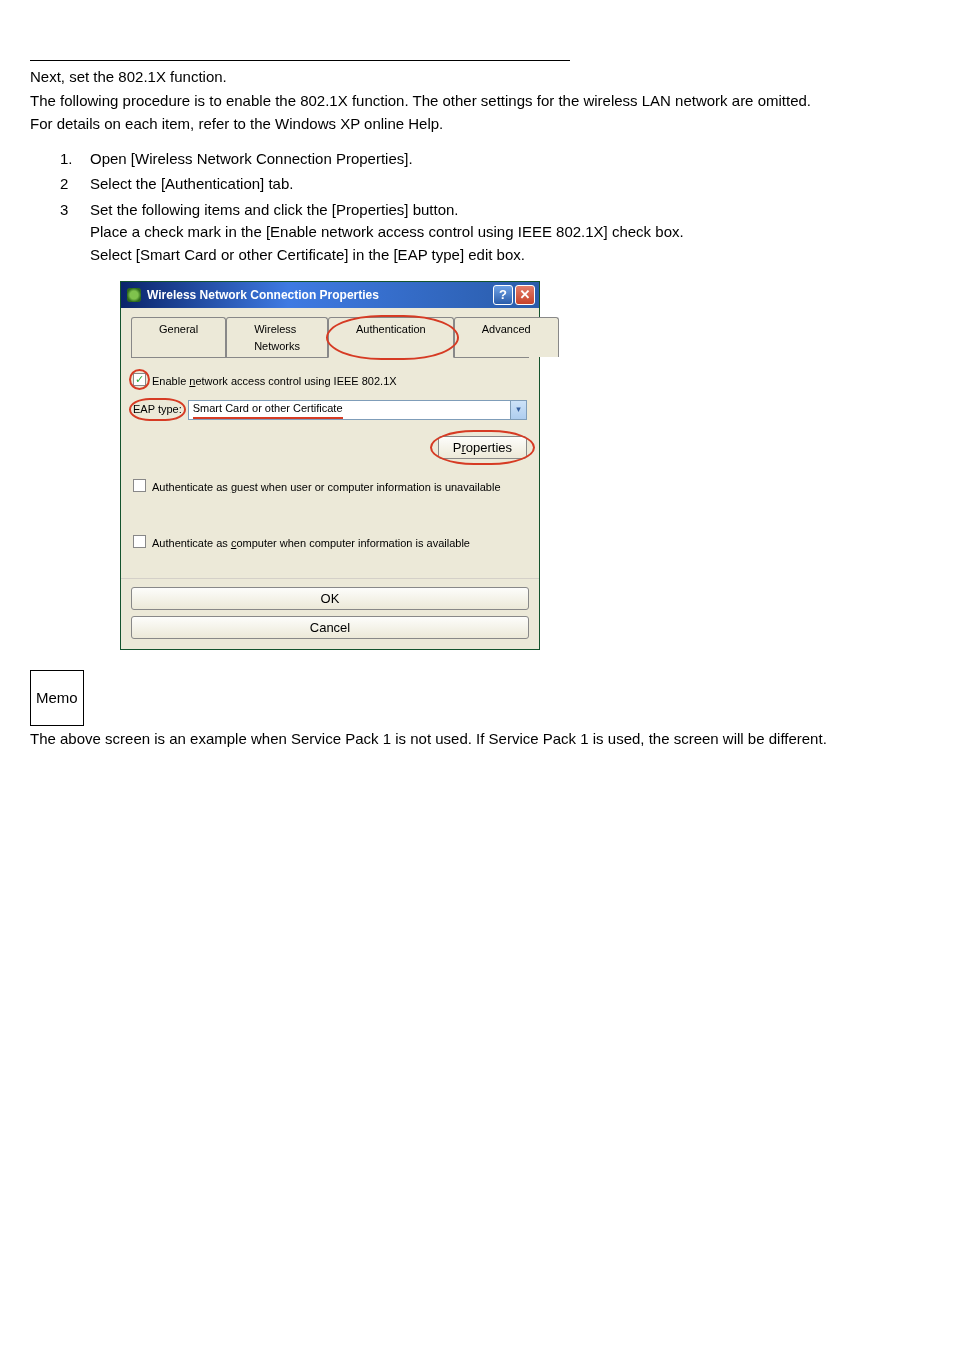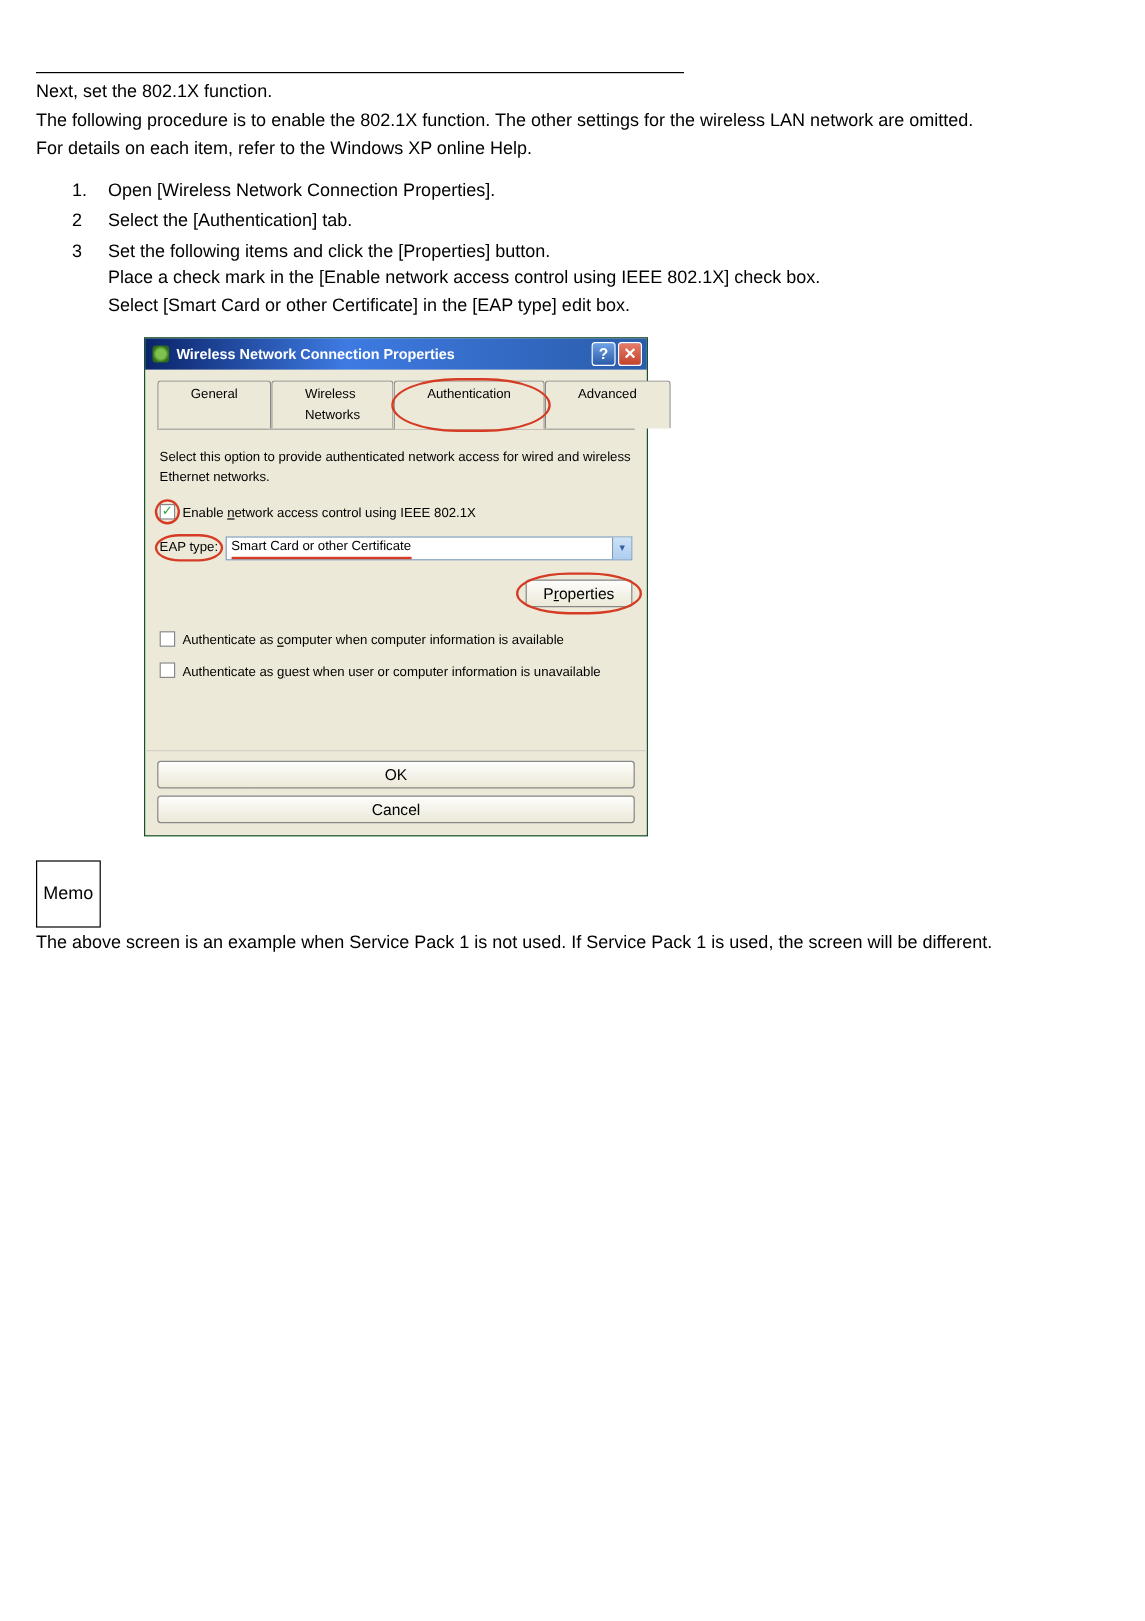--- a/index.html
+++ b/index.html
@@ -377,21 +377,20 @@
           <div class="tab">General</div>
           <div class="tab">Wireless Networks</div>
           <div class="tab selected" style="position:relative;">
             <span>Authentication</span>
             <span class="ellipse-tab"></span>
           </div>
           <div class="tab">Advanced</div>
         </div>
 
         <div class="tab-content">
-          <div class="desc-text">Select this option to provide authenticated network access for wired and wireless Ethernet networks.</div>
 
           <div class="check-row">
             <span class="check-wrapper">
               <span class="checkbox checked"></span>
               <span class="check-ellipse"></span>
             </span>
             <span>
               <span>Enable </span><span class="underline-dotted">n</span><span>etwork access control using IEEE 802.1X</span>
             </span>
           </div>
@@ -411,31 +410,31 @@
 
           <div class="props-row">
             <span class="props-wrap">
               <button class="xp-button">
                 <span>P</span><span class="underline-dotted">r</span><span>operties</span>
               </button>
               <span class="props-circle"></span>
             </span>
           </div>
 
+          <div class="check-row" style="margin-top:8px;margin-bottom:40px;">
+            <span class="checkbox"></span>
+            <span>
+              <span>Authenticate as </span><span class="underline-dotted">g</span><span>uest when user or computer information is unavailable</span>
+            </span>
+          </div>
+
           <div class="check-row">
             <span class="checkbox"></span>
             <span>
               <span>Authenticate as </span><span class="underline-dotted">c</span><span>omputer when computer information is available</span>
-            </span>
-          </div>
-
-          <div class="check-row" style="margin-top:8px;margin-bottom:40px;">
-            <span class="checkbox"></span>
-            <span>
-              <span>Authenticate as </span><span class="underline-dotted">g</span><span>uest when user or computer information is unavailable</span>
             </span>
           </div>
         </div>
       </div>
 
       <div class="dialog-footer">
         <button class="xp-button">OK</button>
         <button class="xp-button">Cancel</button>
       </div>
     </div>

